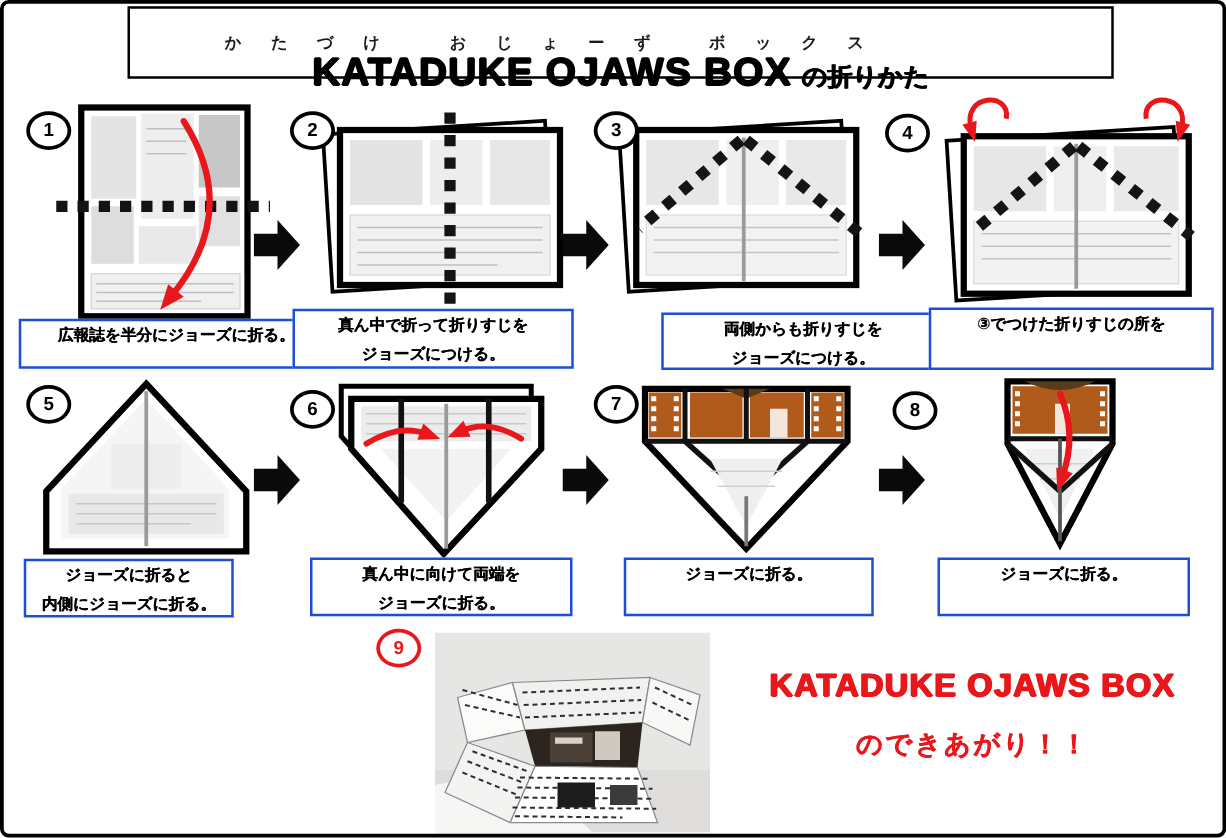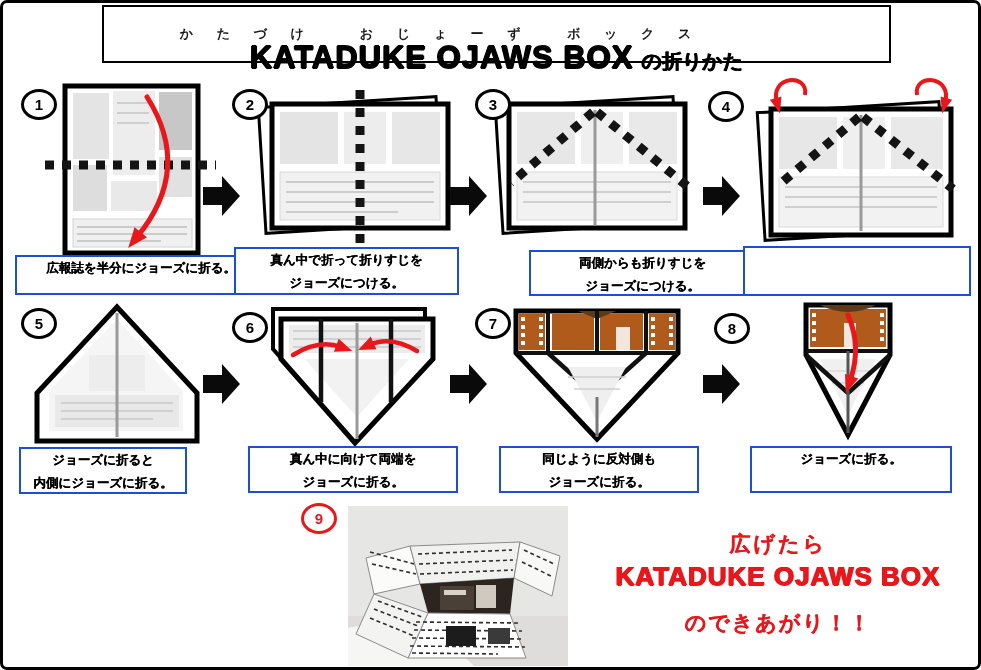--- a/index.html
+++ b/index.html
@@ -318,31 +318,31 @@
   </div>
   <div class="caption" style="left:231px;top:244px;width:225px;height:48px;">
     <div>真ん中で折って折りすじを</div>
     <div>ジョーズにつける。</div>
   </div>
   <div class="caption" style="left:481px;top:247px;width:227px;height:46px;margin-left:45px;">
     <div>両側からも折りすじを</div>
     <div>ジョーズにつける。</div>
   </div>
   <div class="caption" style="left:740px;top:243px;width:228px;height:50px;">
+    <div>③でつけた折りすじの所を</div>
   </div>
   <div class="caption" style="left:16px;top:444px;width:168px;height:47px;">
     <div>ジョーズに折ると</div>
     <div>内側にジョーズに折る。</div>
   </div>
   <div class="caption" style="left:245px;top:443px;width:210px;height:47px;">
     <div>真ん中に向けて両端を</div>
     <div>ジョーズに折る。</div>
   </div>
   <div class="caption" style="left:496px;top:443px;width:200px;height:47px;">
-    <div>同じように反対側も</div>
     <div>ジョーズに折る。</div>
   </div>
   <div class="caption" style="left:747px;top:443px;width:202px;height:47px;">
     <div>ジョーズに折る。</div>
   </div>
 
   <svg class="diag" style="left:345px;top:503px;" width="220" height="160" viewBox="0 0 220 160">
     <rect width="220" height="160" fill="#e6e6e4"></rect>
     <rect y="110" width="220" height="50" fill="#dedddb"></rect>
     <polygon points="0,122 72,108 126,160 0,160" fill="#f6f6f4"></polygon>
@@ -372,18 +372,17 @@
         <line x1="70" y1="48" x2="164" y2="44"></line>
         <line x1="71" y1="58" x2="165" y2="54"></line>
         <line x1="72" y1="68" x2="165" y2="64"></line>
       </g>
       <rect x="98" y="120" width="30" height="20" fill="#1c1c1c"></rect>
       <rect x="140" y="122" width="22" height="16" fill="#3a3a3a"></rect>
     </g>
   </svg>
 
   <div class="finale">
-    <div class="f1">広げたら</div>
     <div class="f2">KATADUKE OJAWS BOX</div>
     <div class="f3">のできあがり！！</div>
   </div>
 
 </div>
 
 </body></html>

